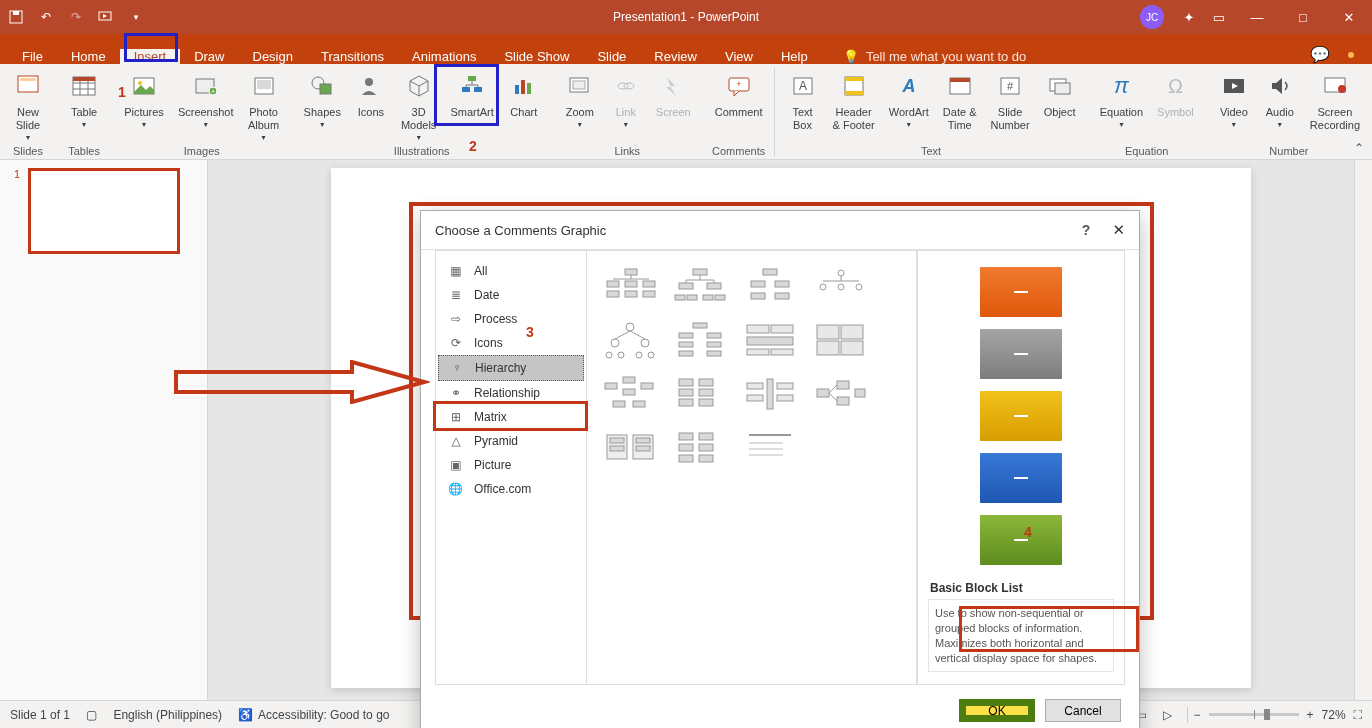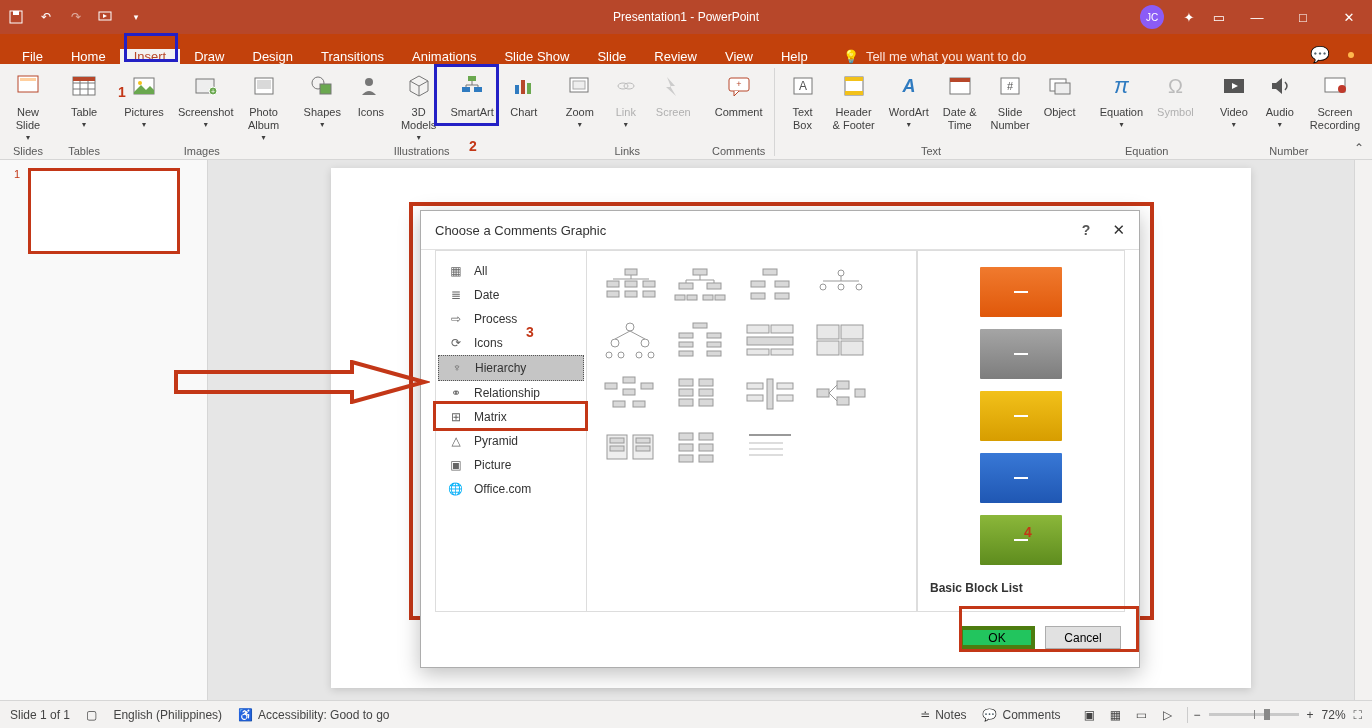--- a/index.html
+++ b/index.html
@@ -66,21 +66,21 @@
 .preview-block .dash { width:14px; height:2px; background:#fff;}
 .pb-orange{background:linear-gradient(#f07a2e,#e0580a);} 
 .pb-gray{background:linear-gradient(#a5a5a5,#7d7d7d);} 
 .pb-yellow{background:linear-gradient(#f2c11a,#d79d00);} 
 .pb-blue{background:linear-gradient(#3878d6,#1f57b3);} 
 .pb-green{background:linear-gradient(#8bb73a,#5e8c1e);}
 .preview-title{font-size:12px; font-weight:bold; margin:6px 2px 4px 2px; color:#333;}
 .preview-desc{font-size:11px; color:#555; border:1px solid #e5e5e5; padding:6px; line-height:1.35;}
 .dialog-footer { display:flex; justify-content:flex-end; gap:10px; padding:14px 18px 18px 18px;}
 .dlg-btn { width: 76px; height: 23px; font-size:12px; border:1px solid #adadad; background:#e1e1e1; display:flex; align-items:center; justify-content:center; cursor:pointer;}
-.dlg-btn.primary { border:4px solid #4d7c0f; background:#22c55e;}
+.dlg-btn.primary { border:7px solid #4d7c0f; background:#fde047;}
 
 
 .annot-num { position:absolute; color:#c33717; font-size:14px; font-weight:bold; z-index:50;}
 .annot-arrow { position:absolute; z-index:50; }
 .annot-box { position:absolute; border:3px solid #c33717; z-index:48; pointer-events:none;}
 
 
 .status-bar { height: 28px; background:#f3f2f1; border-top:1px solid #d6d6d6; display:flex; align-items:center; font-size:12px; color:#444; padding:0 10px;}
 .status-bar .sb-item { display:flex; align-items:center; gap:5px; margin-right:16px;}
 .status-bar .spacer{flex:1;}
@@ -702,20 +702,21 @@
               <div class="dash"></div>
             </div>
           <div class="preview-block pb-blue">
               <div class="dash"></div>
             </div>
           <div class="preview-block pb-green">
               <div class="dash"></div>
             </div>
         </div>
         <div class="preview-title">Basic Block List</div>
+        <div class="preview-desc">Use to show non-sequential or grouped blocks of information. Maximizes both horizontal and vertical display space for shapes.</div>
       </div>
     </div>
     <div class="dialog-footer">
       <div class="dlg-btn primary">OK</div>
       <div class="dlg-btn">Cancel</div>
     </div>
 
     <div class="annot-box" style="left:12px; top:190px; width:155px; height:30px;"></div>
 
     <div class="annot-box" style="left:538px; top:395px; width:180px; height:46px;"></div>

